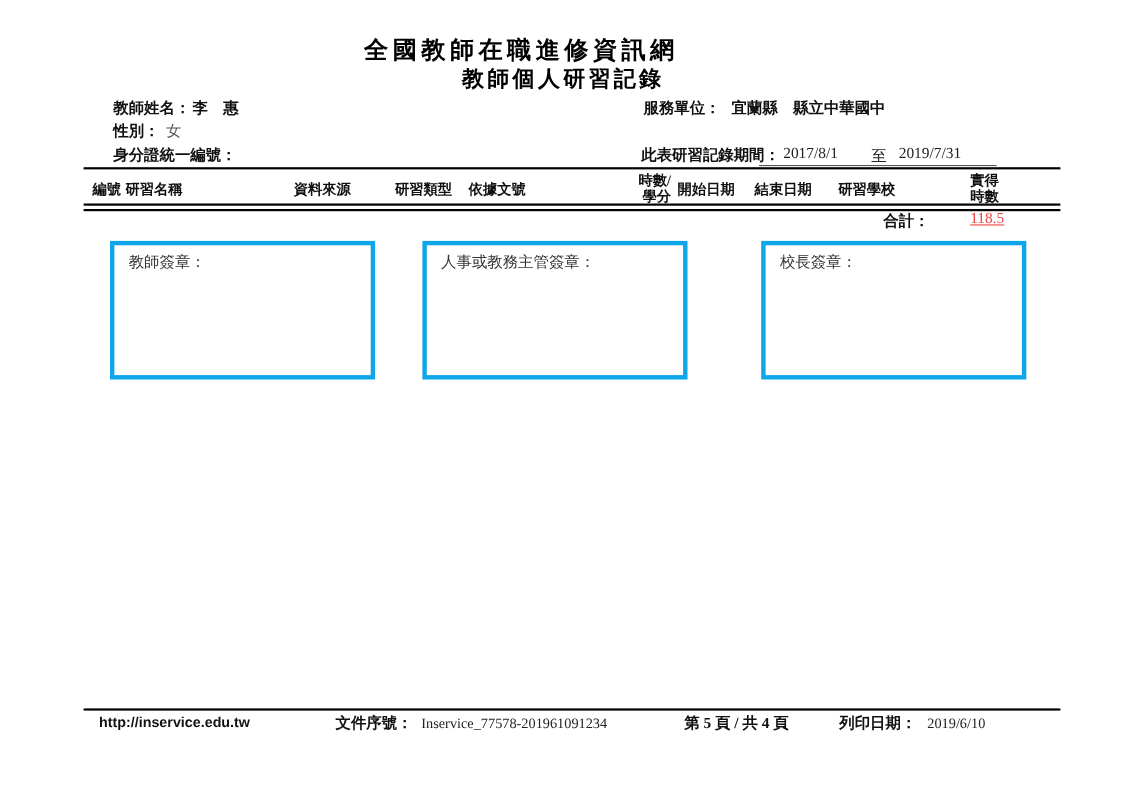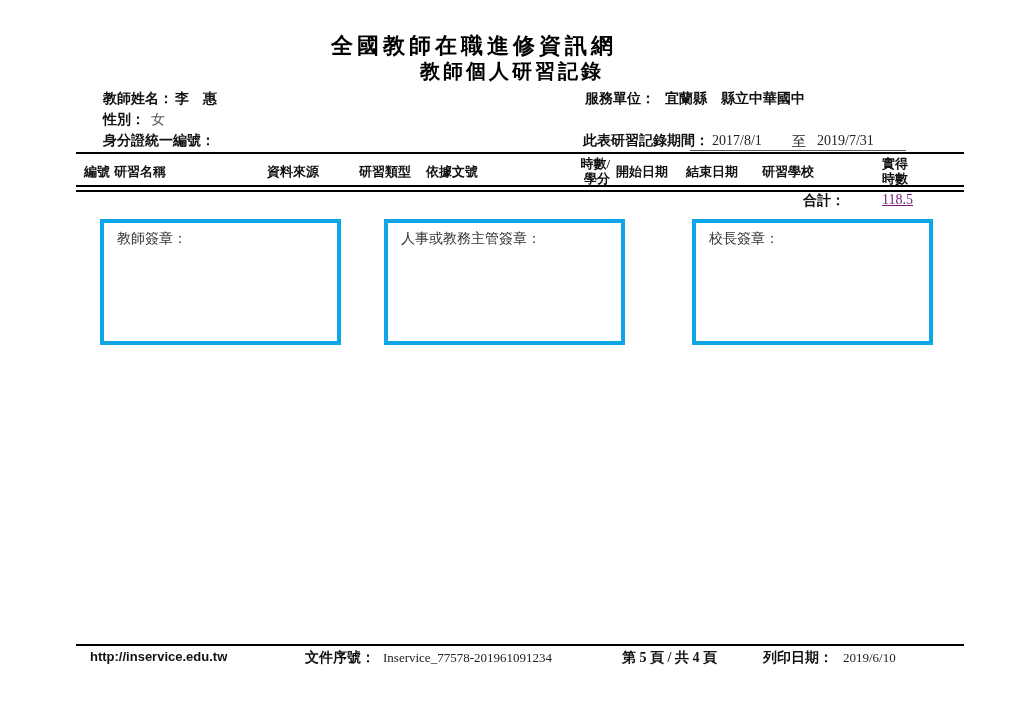--- a/index.html
+++ b/index.html
@@ -65,21 +65,21 @@
 學分</div>
   <div class="th" style="left:616px;top:164px;">開始日期</div>
   <div class="th" style="left:686px;top:164px;">結束日期</div>
   <div class="th" style="left:762px;top:164px;">研習學校</div>
   <div class="th th-right" style="left:864px;top:156px;width:44px;">實得
 時數</div>
 
   <div class="double-rule" style="left:76px;top:185px;width:888px;"></div>
 
   <div class="abs lbl" style="left:803px;top:192px;font-size:14px;">合計：</div>
-  <div class="abs val" style="left:860px;top:192px;width:53px;text-align:right;color:#701a75;text-decoration:underline;">118.5</div>
+  <div class="abs val" style="left:860px;top:192px;width:53px;text-align:right;color:#ef4444;text-decoration:underline;">118.5</div>
 
   <div class="sig-box" style="left:100px;width:233px;">
     <div class="sig-label">教師簽章：</div>
   </div>
   <div class="sig-box" style="left:384px;width:233px;">
     <div class="sig-label">人事或教務主管簽章：</div>
   </div>
   <div class="sig-box" style="left:668px;width:233px;margin-left:24px;">
     <div class="sig-label">校長簽章：</div>
   </div>

